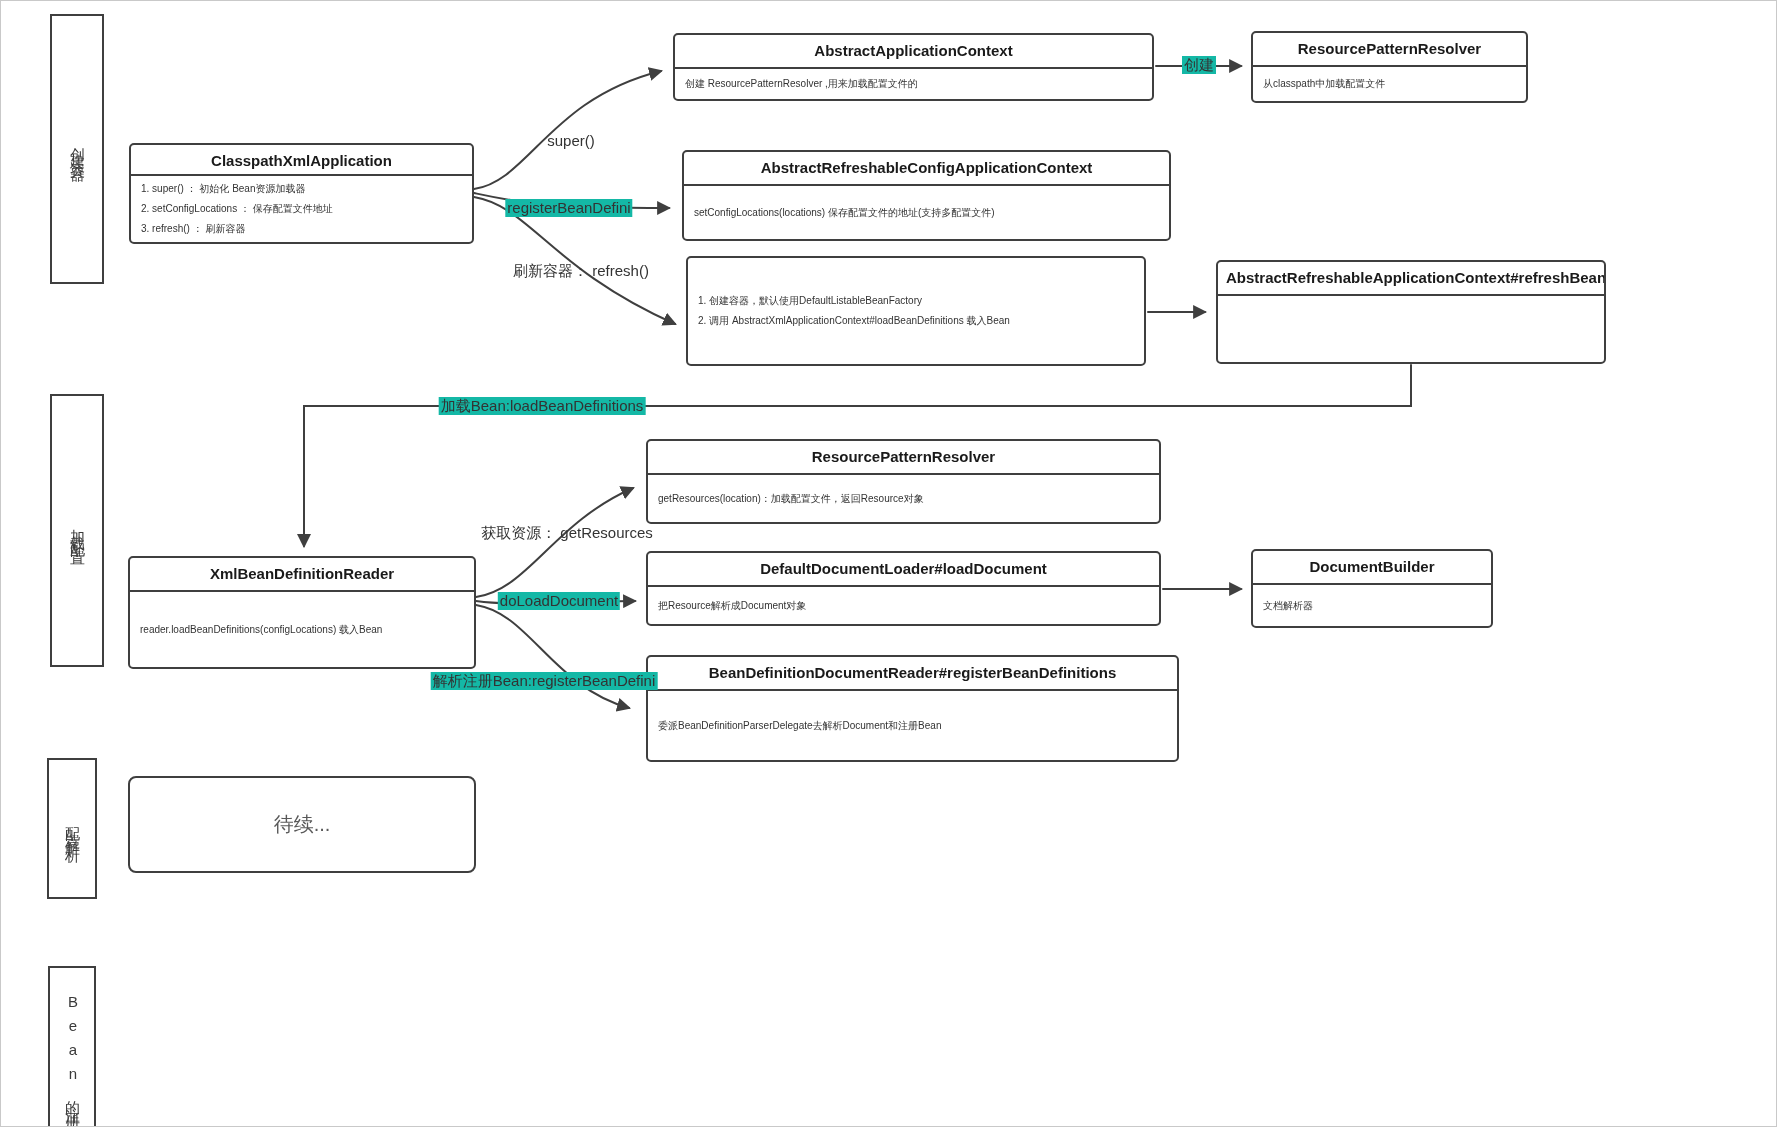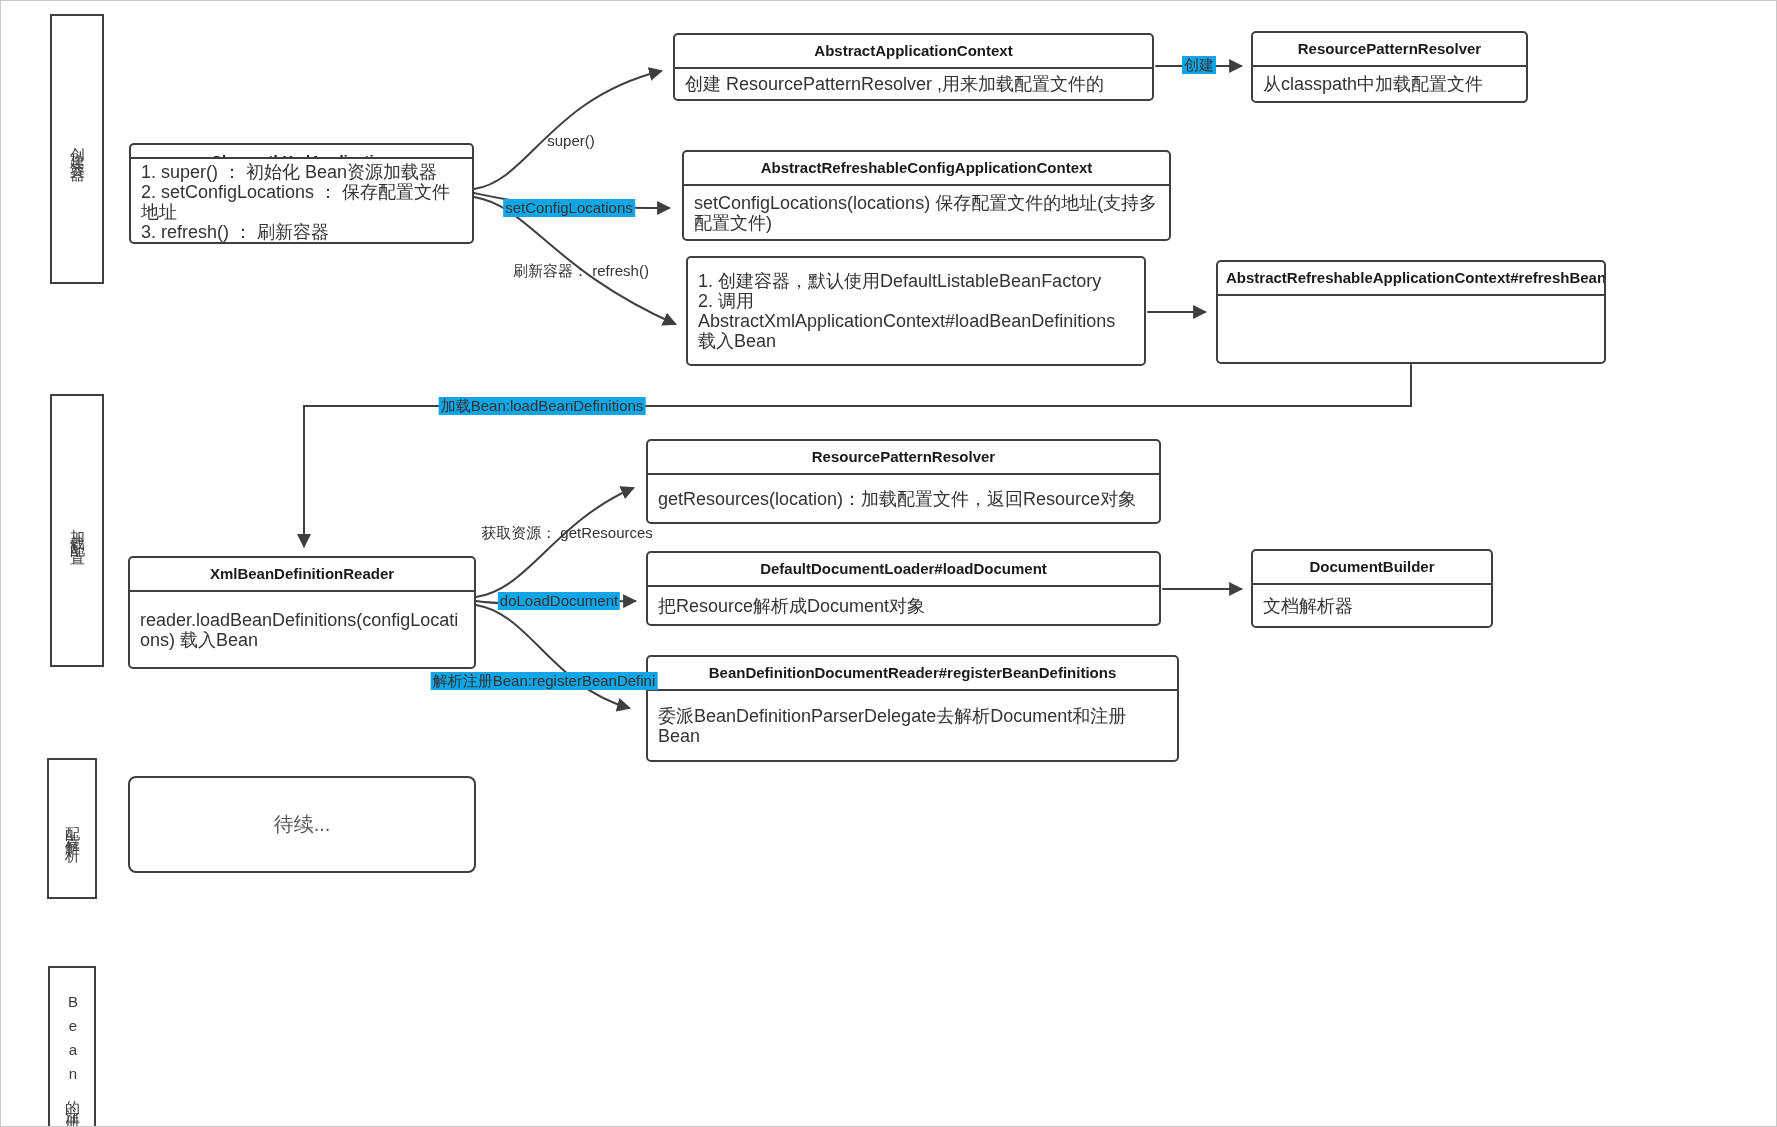--- a/index.html
+++ b/index.html
@@ -41,21 +41,21 @@
     font-size:15px;
     color:#1a1a1a;
     text-align:center;
     padding:6px 8px;
     line-height:20px;
     white-space:nowrap;
     overflow:hidden;
   }
   .node-body{
     flex:1;
-    font-size:18px;
+    font-size:10px;
     line-height:20px;
     padding:3px 10px;
     display:flex;align-items:center;
     white-space:pre-wrap;
   }
   .node-body.break{word-break:break-all;}
   .pending{
     position:absolute;
     border:2px solid #3f3f3f;
     border-radius:8px;
@@ -65,21 +65,21 @@
     font-size:20px;color:#595959;
   }
   .edge-label{
     position:absolute;
     transform:translate(-50%,-50%);
     font-size:15px;
     color:#333;
     white-space:nowrap;
     line-height:18px;
   }
-  .edge-label.bg{background:#0ea5e9;padding:0 2px;}
+  .edge-label.bg{background:#14b8a6;padding:0 2px;}
   svg.wires{position:absolute;left:0;top:0;pointer-events:none;}
 </style>
 </head>
 <body>
 
 <div class="canvas">
 
   <div class="section" style="left:49px;top:13px;width:54px;height:270px">
     <span>创建容器</span>
   </div>
@@ -167,21 +167,21 @@
       <path d="M1147,311 H1204" marker-end="url(#arrow)"></path>
       <path d="M1410,364 V405 H303 V545" marker-end="url(#arrow)"></path>
       <path d="M475,596 C528,588 552,522 632,487" marker-end="url(#arrow)"></path>
       <path d="M475,600 C512,605 545,601 634,600" marker-end="url(#arrow)"></path>
       <path d="M475,604 C528,612 552,686 628,707" marker-end="url(#arrow)"></path>
       <path d="M1162,588 H1240" marker-end="url(#arrow)"></path>
     </g>
   </svg>
 
   <div class="edge-label" style="left:570px;top:140px">super()</div>
-  <div class="edge-label bg" style="left:568px;top:207px">setConfigLocations</div>
+  <div class="edge-label bg" style="left:568px;top:207px">registerBeanDefini</div>
   <div class="edge-label" style="left:580px;top:270px">刷新容器： refresh()</div>
   <div class="edge-label bg" style="left:1198px;top:64px">创建</div>
   <div class="edge-label bg" style="left:541px;top:405px">加载Bean:loadBeanDefinitions</div>
   <div class="edge-label" style="left:566px;top:532px">获取资源： getResources</div>
   <div class="edge-label bg" style="left:558px;top:600px">doLoadDocument</div>
   <div class="edge-label bg" style="left:543px;top:680px">解析注册Bean:registerBeanDefini</div>
 
 </div>
 
 </body></html>

